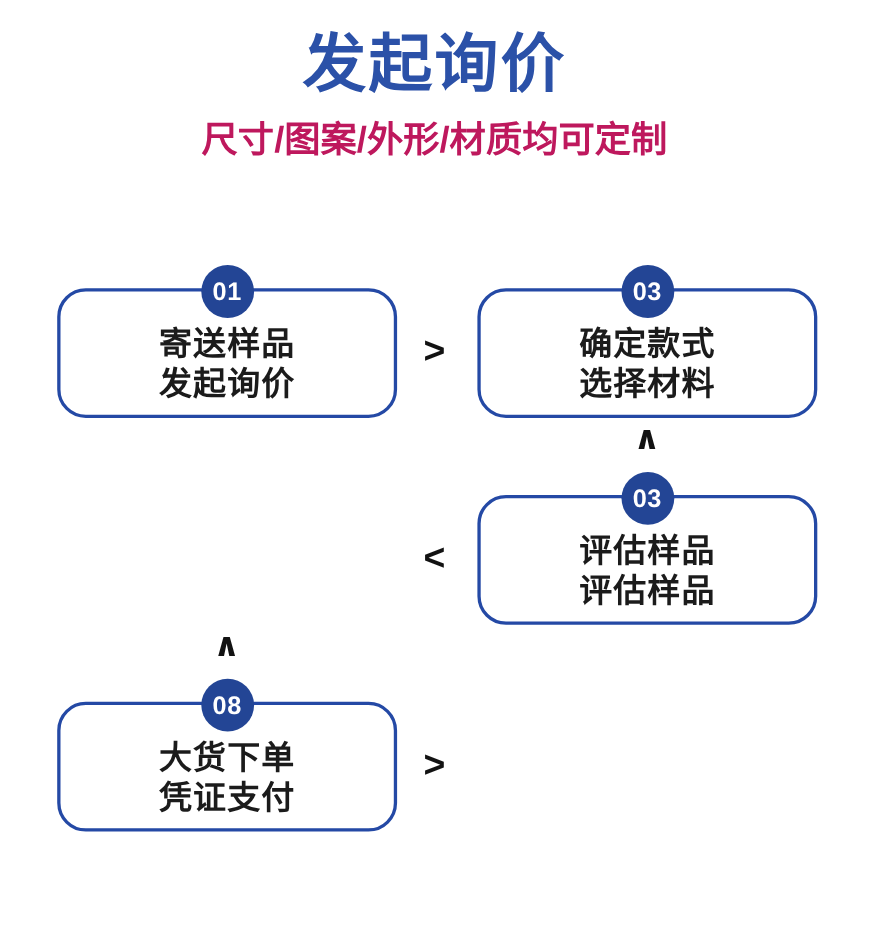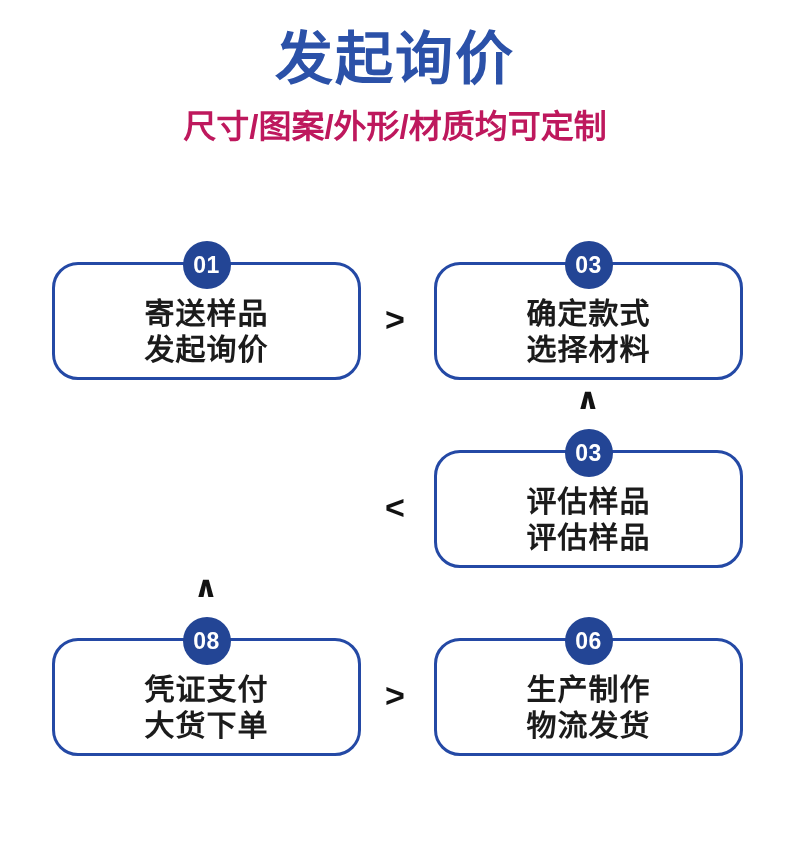--- a/index.html
+++ b/index.html
@@ -188,29 +188,22 @@
     </div>
   </div>
 
   <div class="connector vertical v-left">∧</div>
 
   <div class="flow-row row-3">
 
     <div class="step col-left">
       <div class="step-badge">08</div>
       <div class="step-lines">
+        <span class="step-line">大货下单</span>
         <span class="step-line">凭证支付</span>
-        <span class="step-line">大货下单</span>
       </div>
     </div>
 
     <div class="connector horizontal">&gt;</div>
 
-    <div class="step col-right">
-      <div class="step-badge">06</div>
-      <div class="step-lines">
-        <span class="step-line">生产制作</span>
-        <span class="step-line">物流发货</span>
-      </div>
-    </div>
   </div>
 
 </div>
 
 </body></html>

